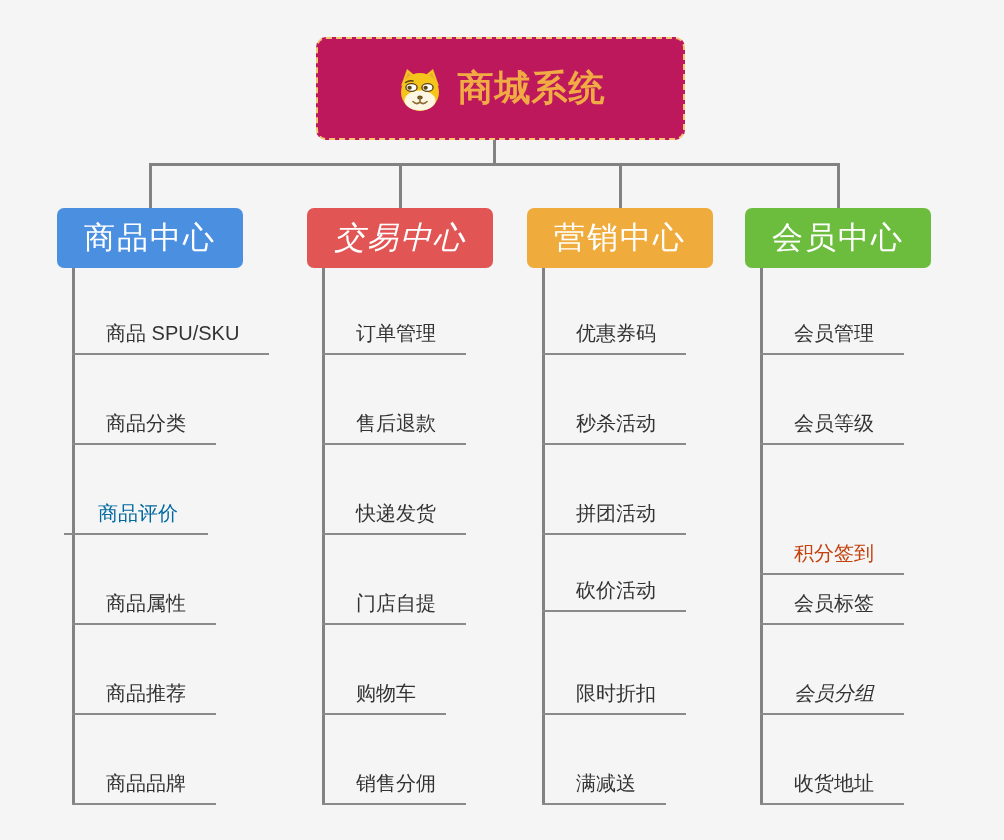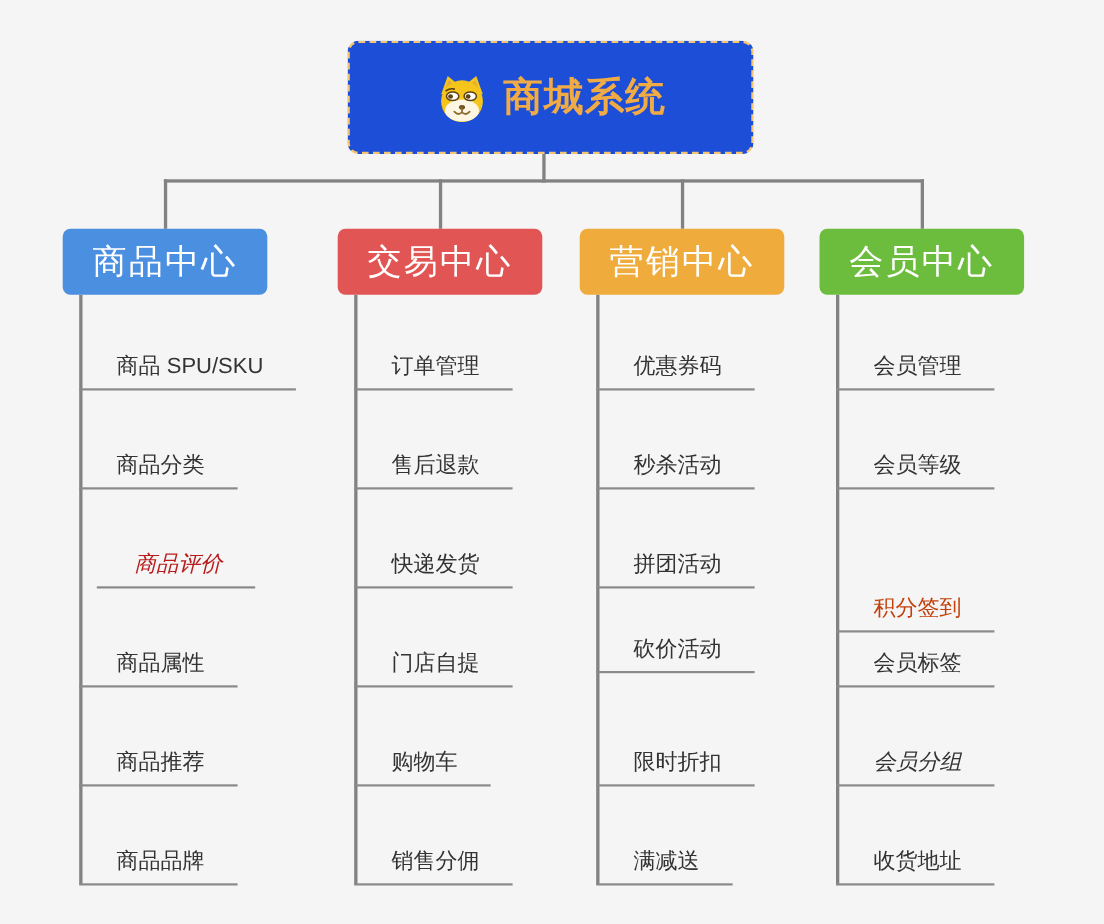--- a/index.html
+++ b/index.html
@@ -12,21 +12,21 @@
     width: 1004px;
     height: 840px;
     background: #f5f5f5;
     overflow: hidden;
   }
   
   .root-node {
     position: absolute;
     left: 316px; top: 37px;
     width: 369px; height: 103px;
-    background: #1d4ed8;
+    background: #be185d;
     border: 2px dashed #f6c572;
     border-radius: 10px;
     box-sizing: border-box;
     display: flex;
     align-items: center;
     justify-content: center;
     gap: 14px;
     cursor: default;
   }
   .root-title {
@@ -97,26 +97,26 @@
   <div id="generated">
       <div class="conn" style="left: 493px; top: 140px; width: 3px; height: 26px; background: rgb(130, 130, 130);"></div>
       <div class="conn" style="left: 149px; top: 163px; width: 691px; height: 3px; background: rgb(130, 130, 130);"></div>
       <div class="conn" style="left: 149px; top: 163px; width: 3px; height: 45px; background: rgb(130, 130, 130);"></div>
       <div class="branch-box" style="left: 57px; background: rgb(74, 143, 224);">
         <span class="branch-label">商品中心</span>
       </div>
       <div class="conn" style="left: 72px; top: 268px; width: 3px; height: 536px; background: rgb(130, 130, 130);"></div>
       <div class="sub-item" style="left: 72px; top: 355px; border-bottom-color: rgb(138, 138, 138); color: rgb(51, 51, 51);">商品 SPU/SKU</div>
       <div class="sub-item" style="left: 72px; top: 445px; border-bottom-color: rgb(138, 138, 138); color: rgb(51, 51, 51);">商品分类</div>
-      <div class="sub-item" style="left: 88px; top: 535px; border-bottom-color: rgb(138, 138, 138); color: #b91c1c; font-style: italic;">商品评价</div>
+      <div class="sub-item" style="left: 64px; top: 535px; border-bottom-color: rgb(138, 138, 138); color: #0369a1;">商品评价</div>
       <div class="sub-item" style="left: 72px; top: 625px; border-bottom-color: rgb(138, 138, 138); color: rgb(51, 51, 51);">商品属性</div>
       <div class="sub-item" style="left: 72px; top: 715px; border-bottom-color: rgb(138, 138, 138); color: rgb(51, 51, 51);">商品推荐</div>
       <div class="sub-item" style="left: 72px; top: 805px; border-bottom-color: rgb(138, 138, 138); color: rgb(51, 51, 51);">商品品牌</div>
       <div class="conn" style="left: 399px; top: 163px; width: 3px; height: 45px; background: rgb(130, 130, 130);"></div>
-      <div class="branch-box" style="left: 307px; background: rgb(225, 86, 84);">
+      <div class="branch-box" style="left: 307px; background: rgb(225, 86, 84); font-style: italic;">
         <span class="branch-label">交易中心</span>
       </div>
       <div class="conn" style="left: 322px; top: 268px; width: 3px; height: 536px; background: rgb(130, 130, 130);"></div>
       <div class="sub-item" style="left: 322px; top: 355px; border-bottom-color: rgb(138, 138, 138); color: rgb(51, 51, 51);">订单管理</div>
       <div class="sub-item" style="left: 322px; top: 445px; border-bottom-color: rgb(138, 138, 138); color: rgb(51, 51, 51);">售后退款</div>
       <div class="sub-item" style="left: 322px; top: 535px; border-bottom-color: rgb(138, 138, 138); color: rgb(51, 51, 51);">快递发货</div>
       <div class="sub-item" style="left: 322px; top: 625px; border-bottom-color: rgb(138, 138, 138); color: rgb(51, 51, 51);">门店自提</div>
       <div class="sub-item" style="left: 322px; top: 715px; border-bottom-color: rgb(138, 138, 138); color: rgb(51, 51, 51); text-align: right;">购物车</div>
       <div class="sub-item" style="left: 322px; top: 805px; border-bottom-color: rgb(138, 138, 138); color: rgb(51, 51, 51);">销售分佣</div>
       <div class="conn" style="left: 619px; top: 163px; width: 3px; height: 45px; background: rgb(130, 130, 130);"></div>

